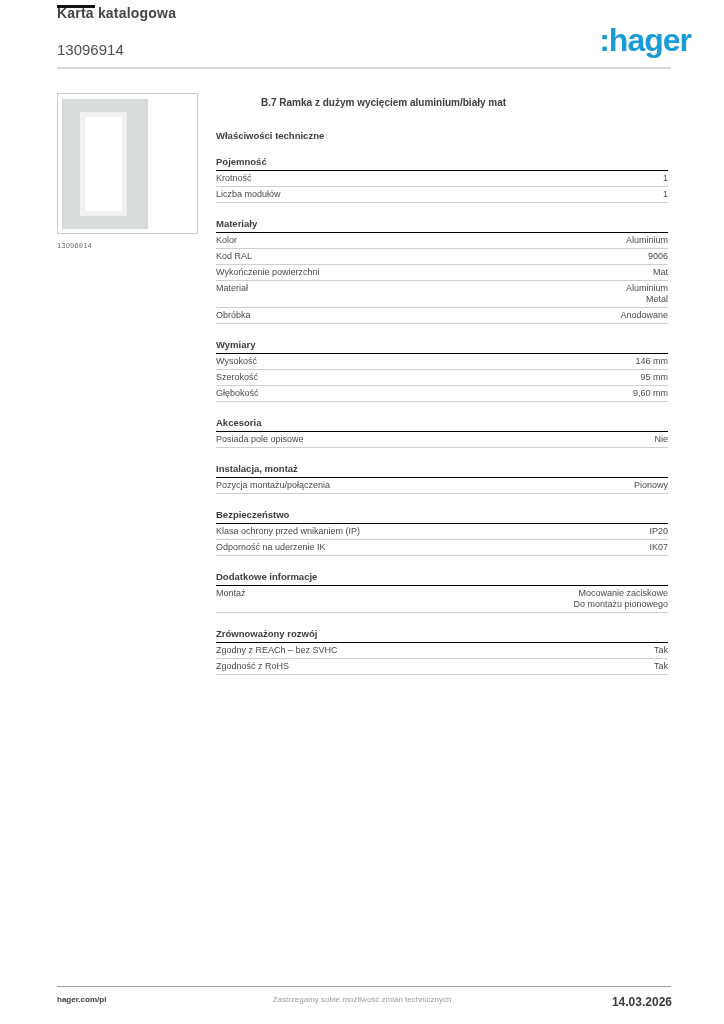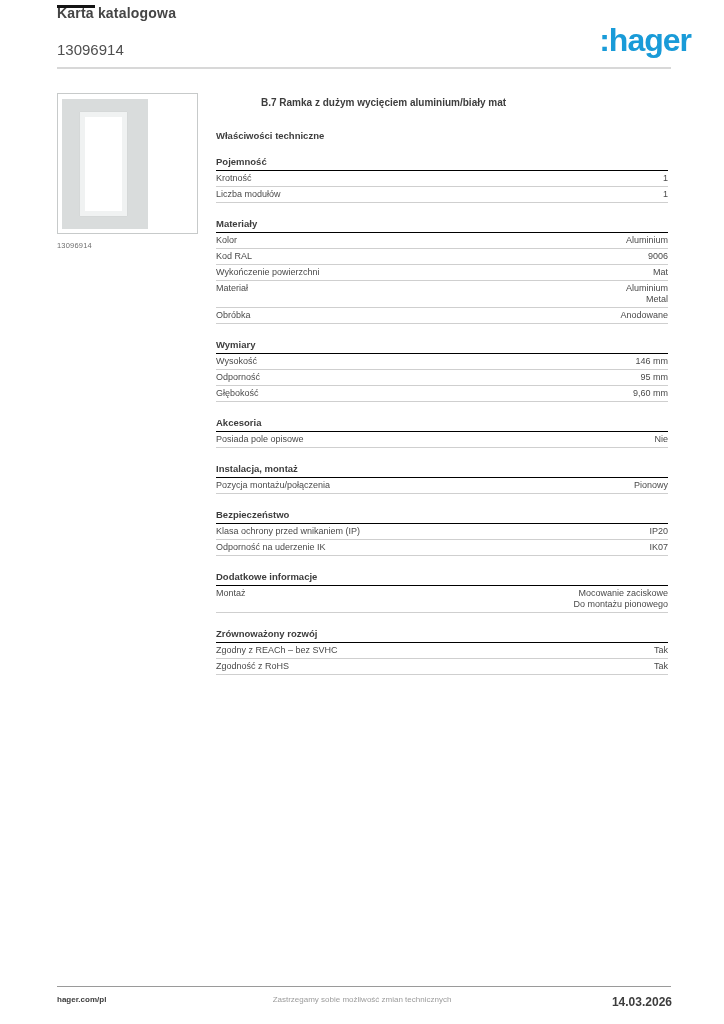--- a/index.html
+++ b/index.html
@@ -181,21 +181,21 @@
         </section>
         <section class="spec-section">
           <div class="section-title">Wymiary</div>
           <div class="spec-row">
             <div class="spec-label">Wysokość</div>
             <div class="spec-value">
               <div>146 mm</div>
             </div>
           </div>
           <div class="spec-row">
-            <div class="spec-label">Odporność</div>
+            <div class="spec-label">Szerokość</div>
             <div class="spec-value">
               <div>95 mm</div>
             </div>
           </div>
           <div class="spec-row">
             <div class="spec-label">Głębokość</div>
             <div class="spec-value">
               <div>9,60 mm</div>
             </div>
           </div>

